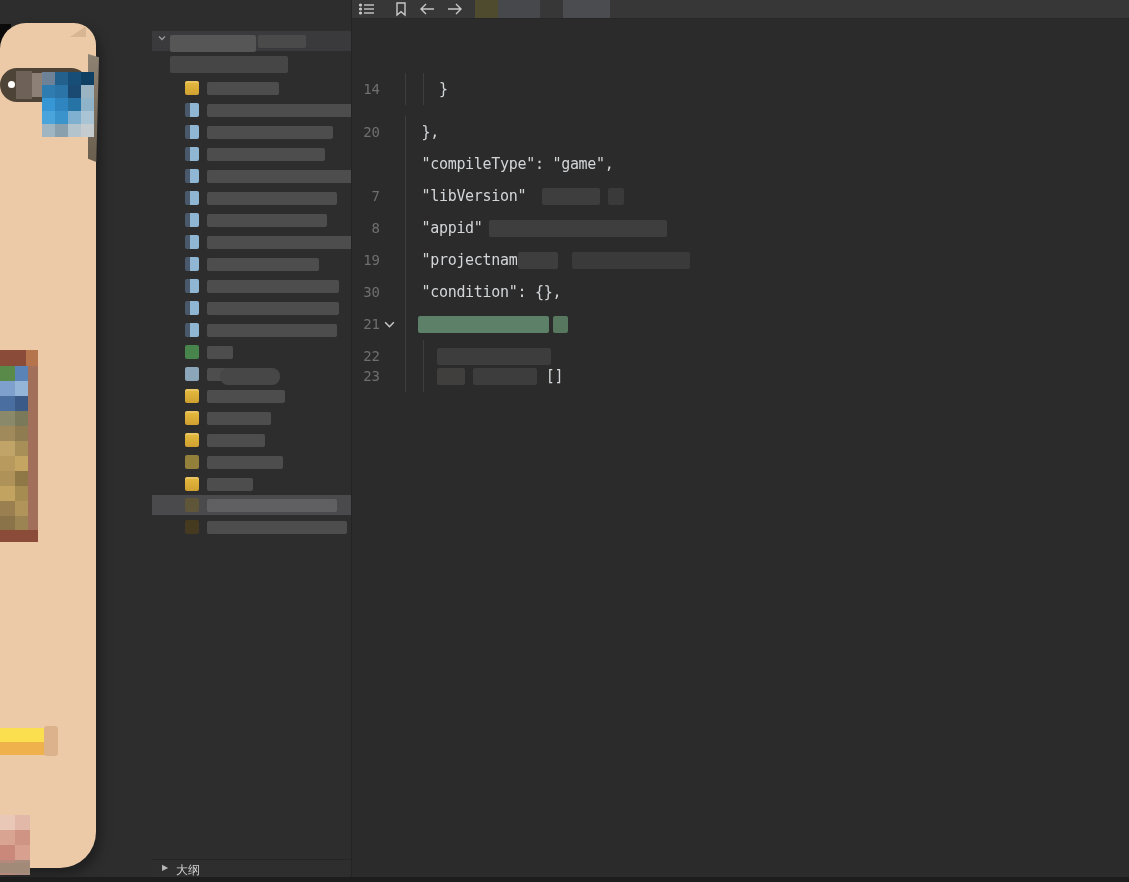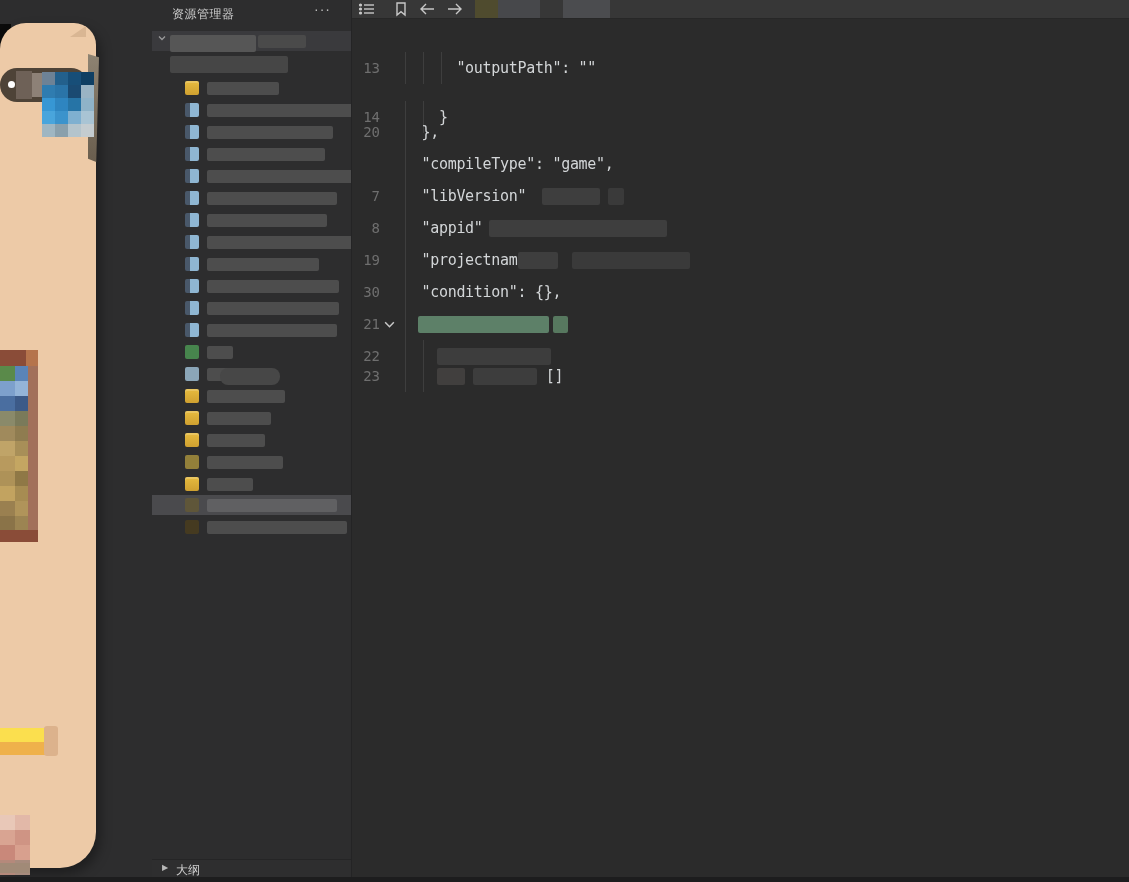--- a/index.html
+++ b/index.html
@@ -205,24 +205,20 @@
           <div class="t-bar selbar" style="width: 130px;"></div>
         </div>
         <div class="tree-row" style="top: 517px;">
           <div class="t-ico folder-olive2"></div>
           <div class="t-bar" style="width: 140px;"></div>
         </div>
       </div>
     <svg class="root-caret" viewBox="0 0 10 10">
       <path d="M2 3.5 L5 6.5 L8 3.5" fill="none" stroke="currentColor" stroke-width="1.3"></path>
     </svg>
-    <div class="sb-header">
-      <span class="sb-title">资源管理器</span>
-      <span class="sb-more">···</span>
-    </div>
     <div class="outline">
       <span class="o-arr">▶</span>
       <span class="o-label">大纲</span>
     </div>
   </div>
 
   <div class="main">
     <div class="toolbar">
       <svg class="tb-ico" style="left:6px" viewBox="0 0 18 16">
         <g stroke="currentColor" stroke-width="1.4" fill="currentColor">
@@ -240,30 +236,21 @@
       <svg class="tb-ico" style="left:66px" viewBox="0 0 18 16">
         <path d="M16 8 H3 M8 3 L3 8 L8 13" fill="none" stroke="currentColor" stroke-width="1.4"></path>
       </svg>
       <svg class="tb-ico" style="left:94px" viewBox="0 0 18 16">
         <path d="M2 8 H15 M10 3 L15 8 L10 13" fill="none" stroke="currentColor" stroke-width="1.4"></path>
       </svg>
       <span><div class="tb-blob" style="left: 123px; width: 23px; background: rgb(79, 75, 46);"></div><div class="tb-blob" style="left: 146px; width: 42px; background: rgb(71, 72, 75);"></div><div class="tb-blob" style="left: 211px; width: 47px; background: rgb(75, 76, 79);"></div></span>
     </div>
 
     <div class="editor">
-        <div class="ed-line" style="top: 33px;">
-          <div class="ed-num">13</div>
-          <div class="ed-guide" style="left: 53px;"></div>
-          <div class="ed-guide" style="left: 71.1px;"></div>
-          <div class="ed-guide" style="left: 89.2px;"></div>
-          <div class="ed-code" style="left: 52px;">
-            <span>      "outputPath": ""</span>
-          </div>
-        </div>
-        <div class="ed-line" style="top: 82px;">
+        <div class="ed-line" style="top: 54px;">
           <div class="ed-num">14</div>
           <div class="ed-guide" style="left: 53px;"></div>
           <div class="ed-guide" style="left: 71.1px;"></div>
           <div class="ed-code" style="left: 52px;">
             <span>    }</span>
           </div>
         </div>
         <div class="ed-line" style="top: 97px;">
           <div class="ed-num">20</div>
           <div class="ed-guide" style="left: 53px;"></div>

